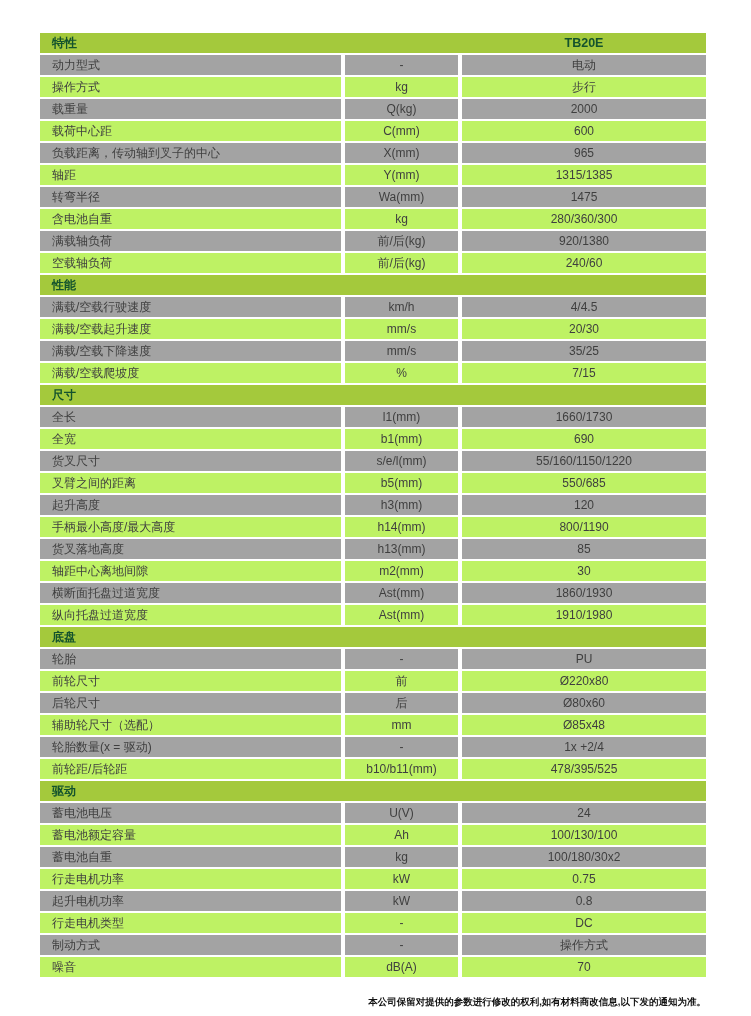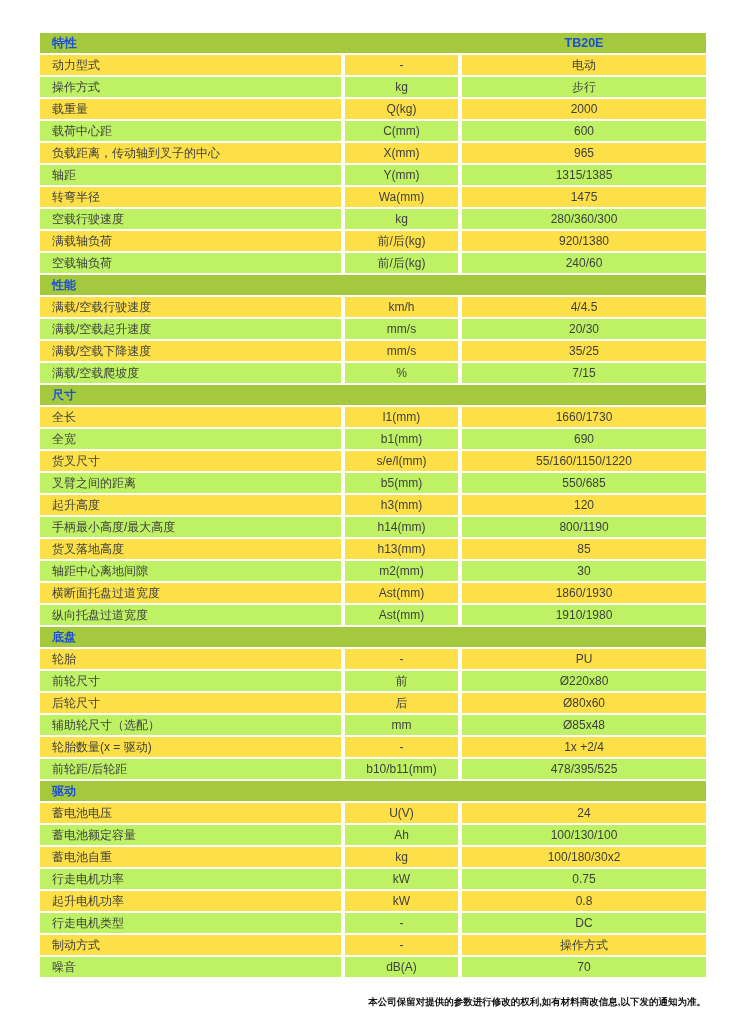--- a/index.html
+++ b/index.html
@@ -7,24 +7,24 @@
     width:751px;height:1016px;background:#ffffff;position:relative;
     font-family:"Liberation Sans","DejaVu Sans",sans-serif;
     -webkit-font-smoothing:antialiased;
   }
   .spec-table{position:absolute;left:40px;top:33px;width:666px;}
   .row{display:flex;column-gap:4px;height:20px;margin-bottom:2px;}
   .cell{display:flex;align-items:center;box-sizing:border-box;color:#3f3f3f;font-size:12px;line-height:1;}
   .c-label{width:301px;padding-left:12px;}
   .c-unit{width:113px;justify-content:center;text-align:center;}
   .c-value{width:244px;justify-content:center;text-align:left;}
-  .row.dark  .cell{background:#fde047;}
+  .row.dark  .cell{background:#a3a3a3;}
   .row.light .cell{background:#bef264;}
   .row.green{background:#a4c93c;}
-  .row.green .cell{background:transparent;font-weight:bold;color:#1d4ed8;}
+  .row.green .cell{background:transparent;font-weight:bold;color:#14532d;}
   .row.header .c-label{font-size:12.5px;}
   .row.header .c-value{font-size:12.5px;}
   .table-footer{
     position:absolute;left:40px;top:996px;width:666px;text-align:right;
     font-size:9.5px;font-weight:bold;color:#111111;letter-spacing:0;
   }
 </style>
 </head>
 <body>
 
@@ -71,21 +71,21 @@
     <div class="cell c-value">1315/1385</div>
   </div>
 
   <div class="row dark">
     <div class="cell c-label">转弯半径</div>
     <div class="cell c-unit">Wa(mm)</div>
     <div class="cell c-value">1475</div>
   </div>
 
   <div class="row light">
-    <div class="cell c-label">空载行驶速度</div>
+    <div class="cell c-label">含电池自重</div>
     <div class="cell c-unit">kg</div>
     <div class="cell c-value">280/360/300</div>
   </div>
 
   <div class="row dark">
     <div class="cell c-label">满载轴负荷</div>
     <div class="cell c-unit">前/后(kg)</div>
     <div class="cell c-value">920/1380</div>
   </div>
 

